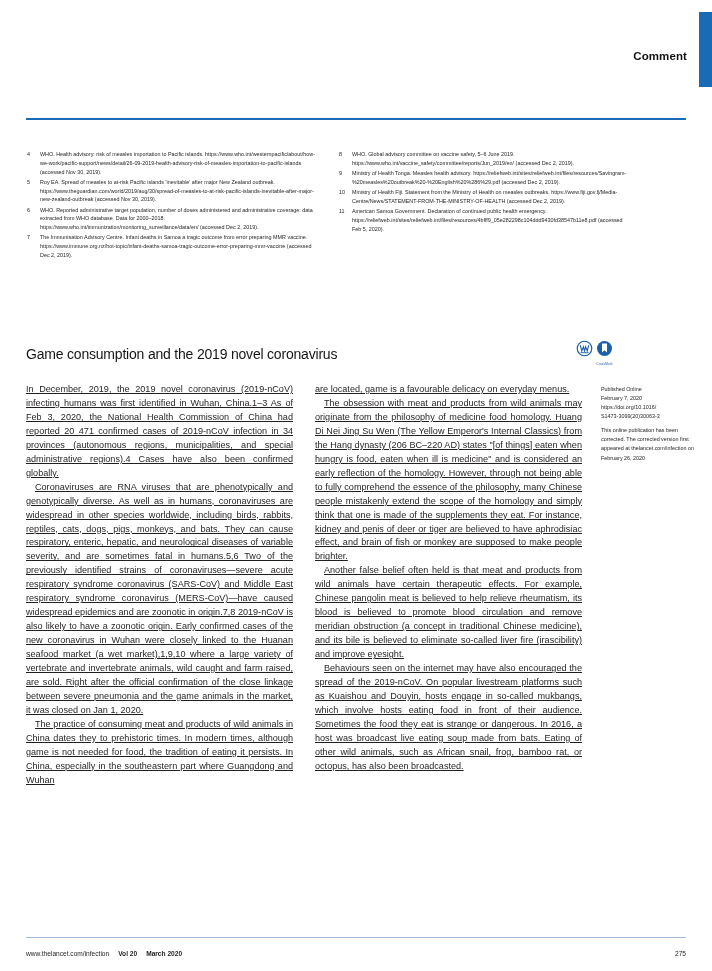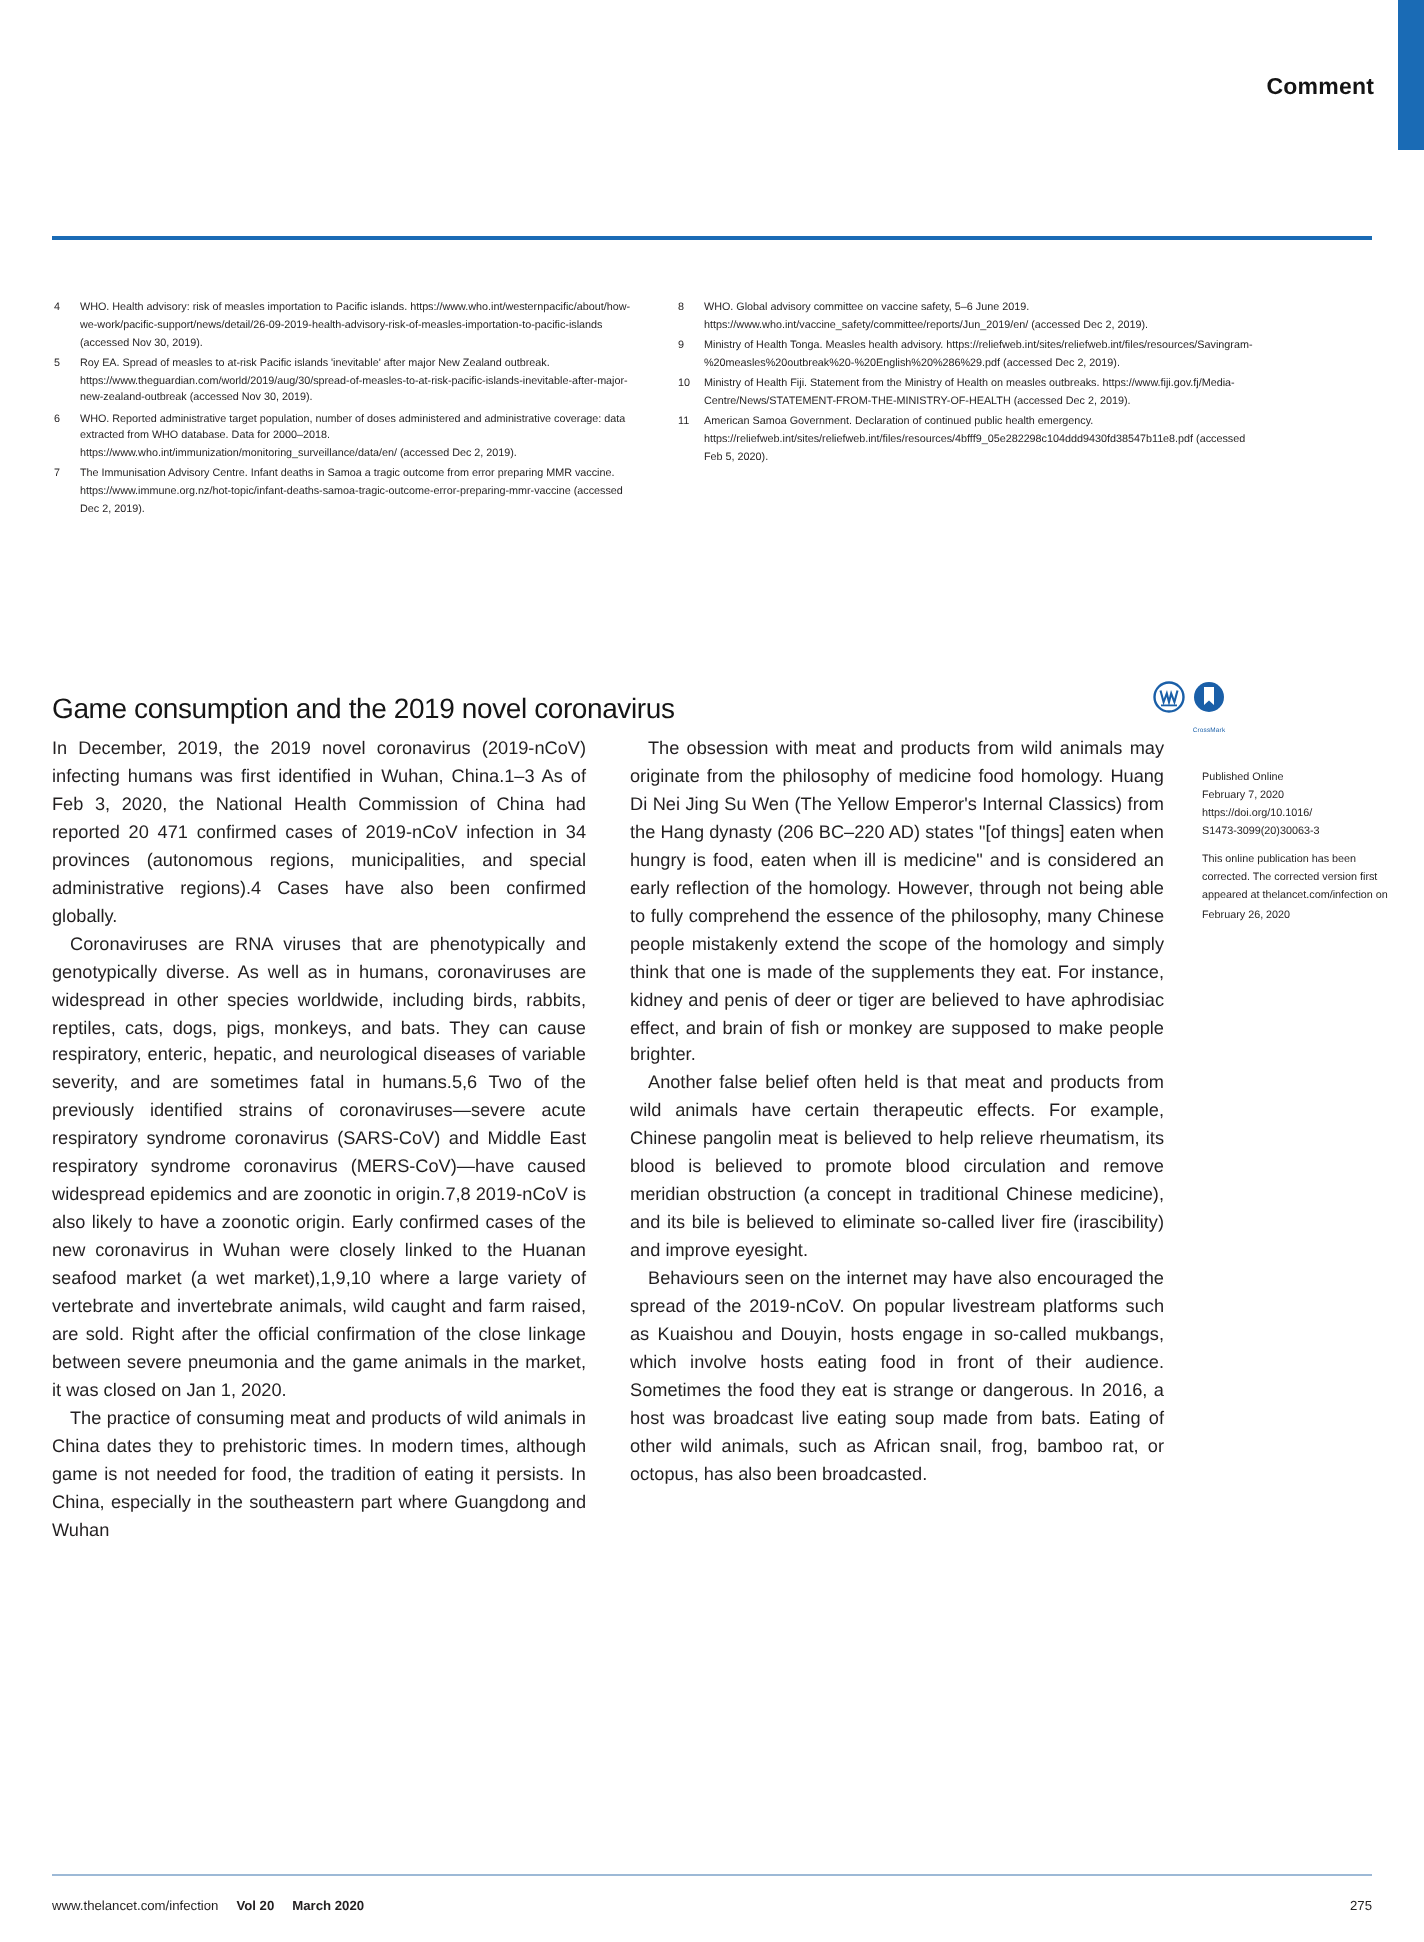--- a/index.html
+++ b/index.html
@@ -11,21 +11,21 @@
     width: 712px; height: 971px;
     position: relative;
     font-family: "Liberation Sans", sans-serif;
     color: #221f20;
     overflow: hidden;
   }
 
   
   #header-band {
     position: absolute;
-    top: 0; left: 0; right: 0;
+    top: 12px; left: 0; right: 0;
     height: 118px;
   }
   #header-tab {
     position: absolute;
     top: 0; right: 0;
     width: 13px; height: 75px;
     background: #1a6bb5;
   }
   #header-section-title {
     position: absolute;
@@ -99,25 +99,26 @@
   .logo-caption {
     font-size: 3.2px;
     color: #1a5fa8;
     letter-spacing: 0.1px;
     margin-top: 0.5px;
   }
 
   
   #body-columns {
     position: absolute;
-    top: 368px;
+    top: 383px;
     left: 26px;
     width: 556px;
     display: flex;
     gap: 22px;
+    text-decoration: underline;
   }
   .body-col {
     width: 267px;
     flex: 0 0 267px;
   }
   .body-col p {
     margin: 0;
     font-size: 9.1px;
     line-height: 1.535;
     text-align: justify;
@@ -229,20 +230,21 @@
   </div>
 </div>
 
 <div id="body-columns">
   <div class="body-col">
     <p>In December, 2019, the 2019 novel coronavirus (2019-nCoV) infecting humans was first identified in Wuhan, China.1–3 As of Feb 3, 2020, the National Health Commission of China had reported 20 471 confirmed cases of 2019-nCoV infection in 34 provinces (autonomous regions, municipalities, and special administrative regions).4 Cases have also been confirmed globally.</p>
     <p class="indent">Coronaviruses are RNA viruses that are phenotypically and genotypically diverse. As well as in humans, coronaviruses are widespread in other species worldwide, including birds, rabbits, reptiles, cats, dogs, pigs, monkeys, and bats. They can cause respiratory, enteric, hepatic, and neurological diseases of variable severity, and are sometimes fatal in humans.5,6 Two of the previously identified strains of coronaviruses—severe acute respiratory syndrome coronavirus (SARS-CoV) and Middle East respiratory syndrome coronavirus (MERS-CoV)—have caused widespread epidemics and are zoonotic in origin.7,8 2019-nCoV is also likely to have a zoonotic origin. Early confirmed cases of the new coronavirus in Wuhan were closely linked to the Huanan seafood market (a wet market),1,9,10 where a large variety of vertebrate and invertebrate animals, wild caught and farm raised, are sold. Right after the official confirmation of the close linkage between severe pneumonia and the game animals in the market, it was closed on Jan 1, 2020.</p>
     <p class="indent">The practice of consuming meat and products of wild animals in China dates they to prehistoric times. In modern times, although game is not needed for food, the tradition of eating it persists. In China, especially in the southeastern part where Guangdong and Wuhan</p>
   </div>
   <div class="body-col">
+    <p>are located, game is a favourable delicacy on everyday menus.</p>
     <p class="indent">The obsession with meat and products from wild animals may originate from the philosophy of medicine food homology. Huang Di Nei Jing Su Wen (The Yellow Emperor's Internal Classics) from the Hang dynasty (206 BC–220 AD) states "[of things] eaten when hungry is food, eaten when ill is medicine" and is considered an early reflection of the homology. However, through not being able to fully comprehend the essence of the philosophy, many Chinese people mistakenly extend the scope of the homology and simply think that one is made of the supplements they eat. For instance, kidney and penis of deer or tiger are believed to have aphrodisiac effect, and brain of fish or monkey are supposed to make people brighter.</p>
     <p class="indent">Another false belief often held is that meat and products from wild animals have certain therapeutic effects. For example, Chinese pangolin meat is believed to help relieve rheumatism, its blood is believed to promote blood circulation and remove meridian obstruction (a concept in traditional Chinese medicine), and its bile is believed to eliminate so-called liver fire (irascibility) and improve eyesight.</p>
     <p class="indent">Behaviours seen on the internet may have also encouraged the spread of the 2019-nCoV. On popular livestream platforms such as Kuaishou and Douyin, hosts engage in so-called mukbangs, which involve hosts eating food in front of their audience. Sometimes the food they eat is strange or dangerous. In 2016, a host was broadcast live eating soup made from bats. Eating of other wild animals, such as African snail, frog, bamboo rat, or octopus, has also been broadcasted.</p>
   </div>
 </div>
 
 <div id="margin-note">
   <div class="note-block">
     <div>Published Online</div>
     <div>February 7, 2020</div>

